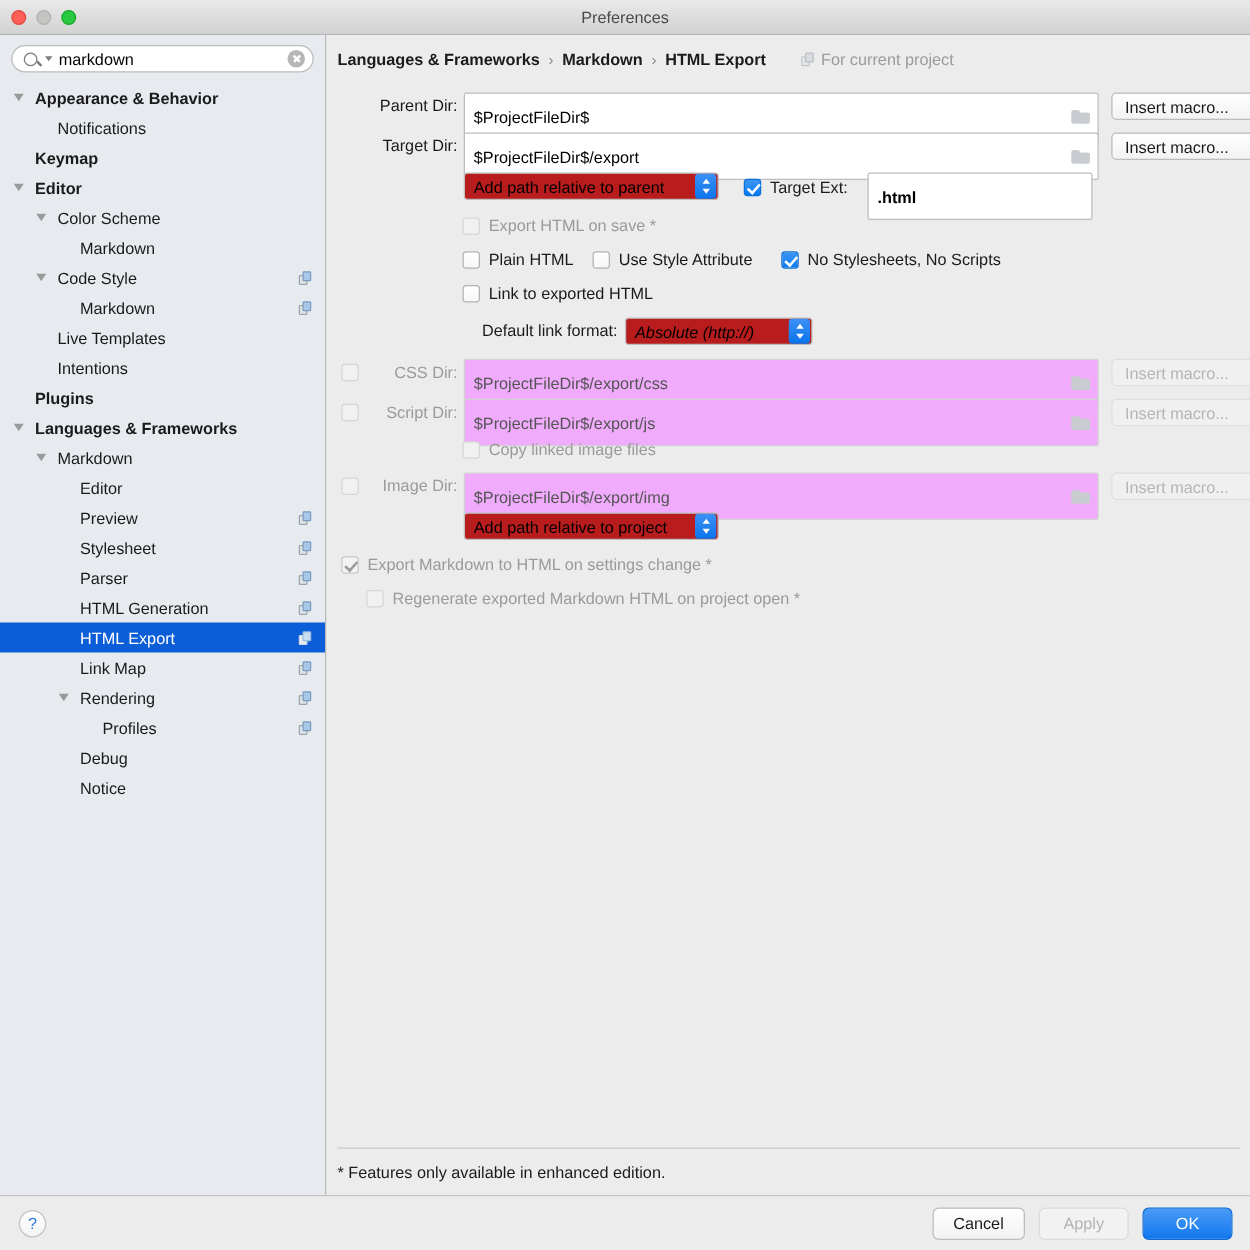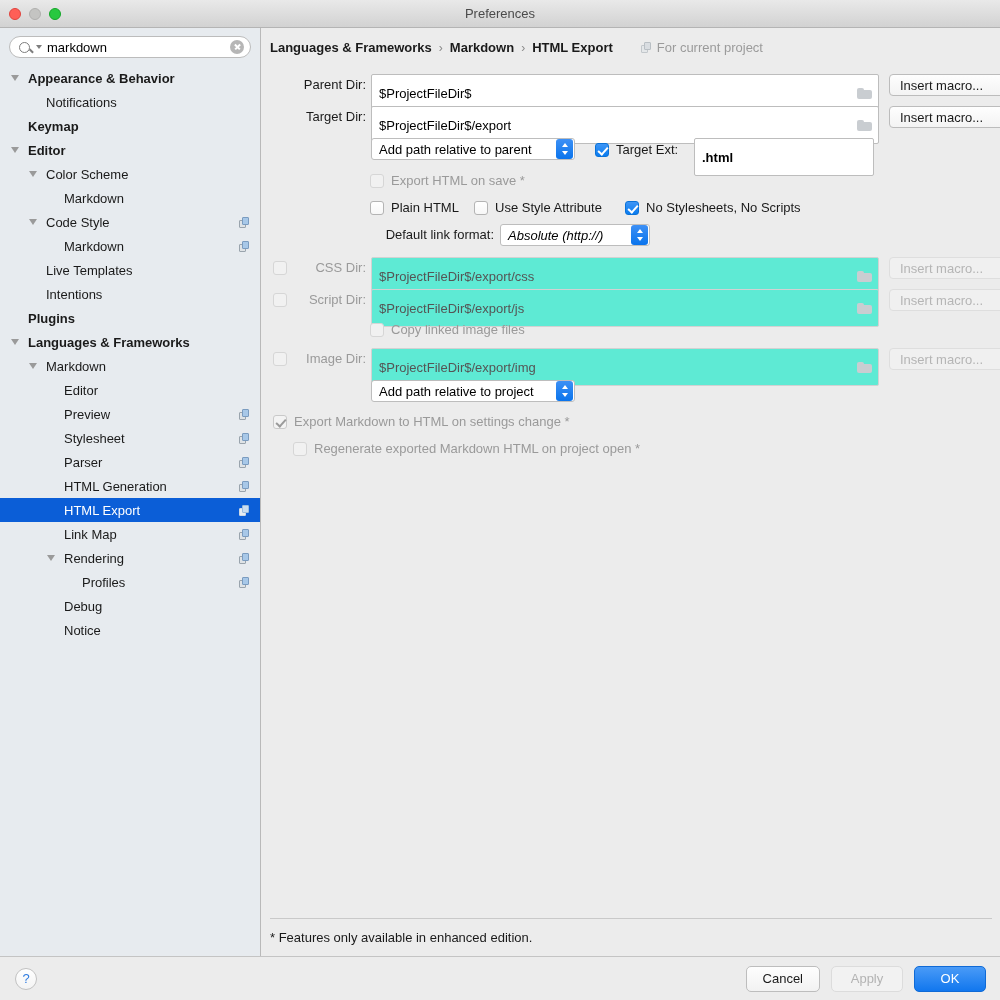--- a/index.html
+++ b/index.html
@@ -119,21 +119,21 @@
     text-align:right;
   }
   .lbl.dim { color:#9a9a9a; }
 
   .tfield {
     position:absolute; height:38px; background:#fff;
     border:1px solid #bdbdbd; border-radius:2px;
     display:flex; align-items:center; padding:0 4px 0 7px;
     font-size:13px; color:#000;
   }
-  .tfield.ro { background:#5eead4; border-color:#d2d2d2; color:#555;align-items:center; }
+  .tfield.ro { background:#f0abfc; border-color:#d2d2d2; color:#555;align-items:center; }
   .tfield .val { flex:1; white-space:nowrap; overflow:hidden; }
   .folder { width:15px; height:12px; position:relative; flex:none; margin-right:2px; }
   .folder::before {
     content:""; position:absolute; left:0; bottom:0; width:15px; height:9px;
     background:#c9cdd1; border-radius:0 2px 2px 2px;
   }
   .folder::after {
     content:""; position:absolute; left:0; top:1px; width:7px; height:3px;
     background:#c9cdd1; border-radius:2px 2px 0 0;
   }
@@ -144,21 +144,21 @@
     border:1px solid #bcbcbc; border-radius:4px;
     font-size:13px; color:#1a1a1a;
     display:flex; align-items:center; padding-left:10px;
     white-space:nowrap; overflow:hidden; cursor:default;
   }
   .macrobtn.dis { background:#f0f0f0; border-color:#dedede; color:#b5b5b5; }
 
   
   .select {
     position:absolute; height:22px;
-    background:#ffffff; border:1px solid #bdbdbd; border-radius:3px;
+    background:#b91c1c; border:1px solid #bdbdbd; border-radius:3px;
     display:flex; align-items:center; font-size:13px; color:#000;
     padding-left:7px; cursor:default;
   }
   .select .sv { flex:1; white-space:nowrap; }
   .arrows {
     width:17px; height:20px; margin:0 1px 0 4px; flex:none;
     background:linear-gradient(to bottom,#3d90f5,#0a74ec);
     border-radius:3px; position:relative;
   }
   .arrows::before, .arrows::after {
@@ -438,20 +438,26 @@
         <div class="cb" style="left:212px;top:3px;">
           <span class="box"></span>
           <span class="cbtxt">Use Style Attribute</span>
         </div>
         <div class="cb" style="left:363px;top:3px;">
           <span class="box on"></span>
           <span class="cbtxt">No Stylesheets, No Scripts</span>
         </div>
       </div>
 
+      <div class="row" style="height:30px;">
+        <div class="cb" style="left:108px;top:3px;">
+          <span class="box"></span>
+          <span class="cbtxt">Link to exported HTML</span>
+        </div>
+      </div>
 
       <div class="row" style="height:33px;">
         <span class="lbl" style="left:0;width:232px;top:0;">Default link format:</span>
         <div class="select" style="left:238px;width:150px;top:0;font-style:italic;">
           <span class="sv">Absolute (http://)</span>
           <span class="arrows"></span>
         </div>
       </div>
 
       <div class="row" style="height:32px;">

